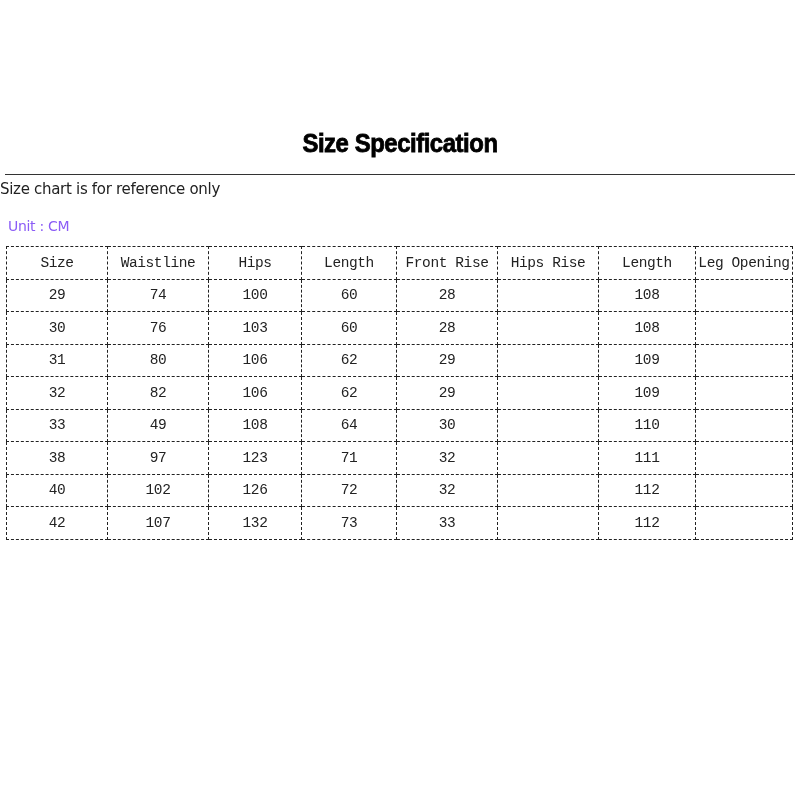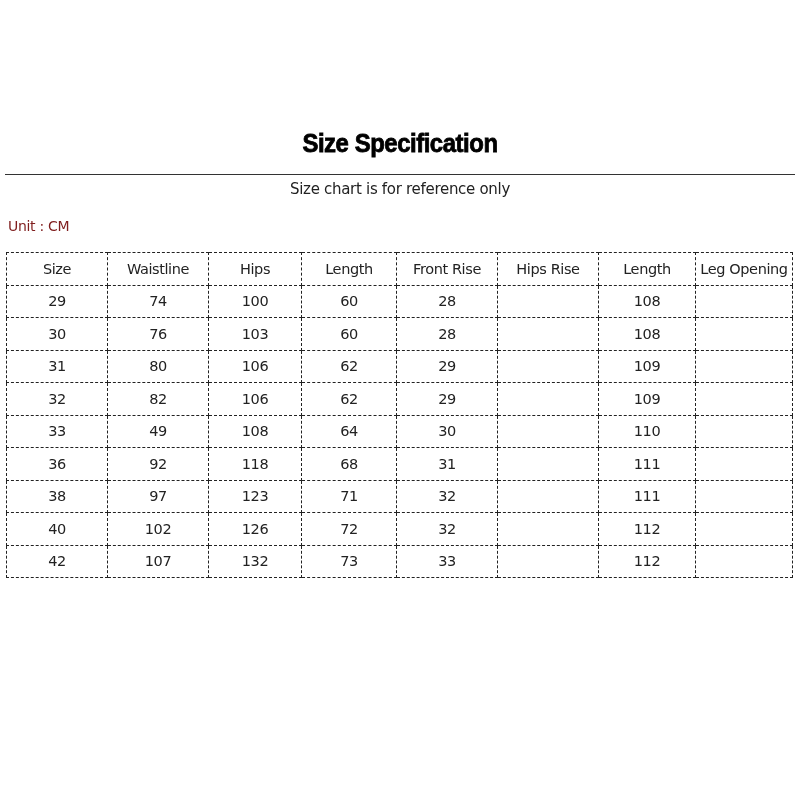--- a/index.html
+++ b/index.html
@@ -11,30 +11,30 @@
       position: absolute; top: 128px; left: 0; width: 800px; text-align: center;
       font-family: "Liberation Sans", sans-serif; font-weight: bold; font-size: 26px;
       letter-spacing: -0.5px; color: #000; transform: scaleX(0.92);
       -webkit-text-stroke: 0.8px #000;
     }
     .rule {
       position: absolute; top: 174px; left: 5px; width: 790px; height: 0;
       border-top: 1.5px solid #333;
     }
     .subtitle {
-      position: absolute; top: 180px; left: 0; width: 800px; text-align: center;
+      position: absolute; top: 180px; left: 0; width: 800px; 
       font-size: 15px; color: #222; letter-spacing: -0.3px;
     }
     .unit {
-      position: absolute; top: 218px; left: 8px; font-size: 14px; color: #7f1d1d;
+      position: absolute; top: 218px; left: 8px; font-size: 14px; color: #8b5cf6;
       letter-spacing: -0.3px;
     }
     table.spec {
-      position: absolute; top: 252px; left: 6px; width: 786px;
-      border-collapse: collapse; table-layout: fixed;
+      position: absolute; top: 246px; left: 6px; width: 786px;
+      border-collapse: collapse; table-layout: fixed; font-family: Liberation Mono, monospace;
     }
     table.spec th, table.spec td {
       border: 1px dashed #222; height: 31.5px; padding: 0; text-align: center;
       font-size: 14.5px; font-weight: normal; color: #222; letter-spacing: -0.4px;
     }
   </style>
 </head>
 <body>
 
 <div class="title">Size Specification</div>
@@ -110,30 +110,20 @@
         <td>33</td>
         <td>49</td>
         <td>108</td>
         <td>64</td>
         <td>30</td>
         <td></td>
         <td>110</td>
         <td></td>
       </tr>
       <tr>
-        <td>36</td>
-        <td>92</td>
-        <td>118</td>
-        <td>68</td>
-        <td>31</td>
-        <td></td>
-        <td>111</td>
-        <td></td>
-      </tr>
-      <tr>
         <td>38</td>
         <td>97</td>
         <td>123</td>
         <td>71</td>
         <td>32</td>
         <td></td>
         <td>111</td>
         <td></td>
       </tr>
       <tr>

